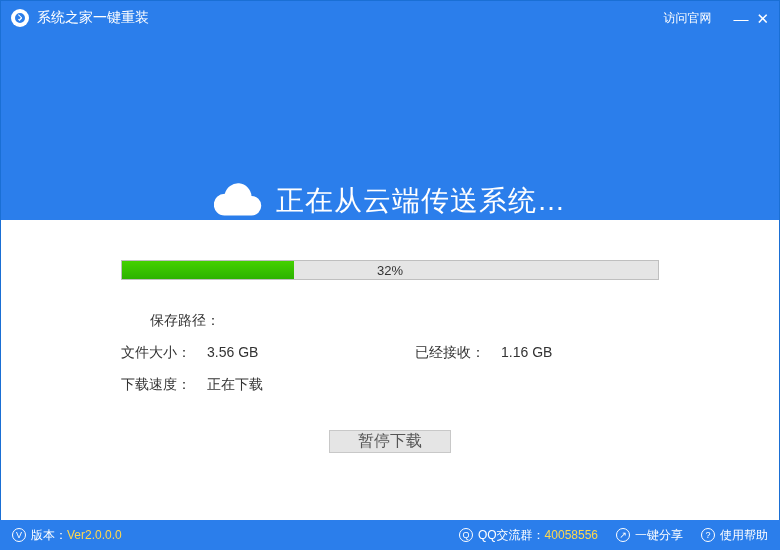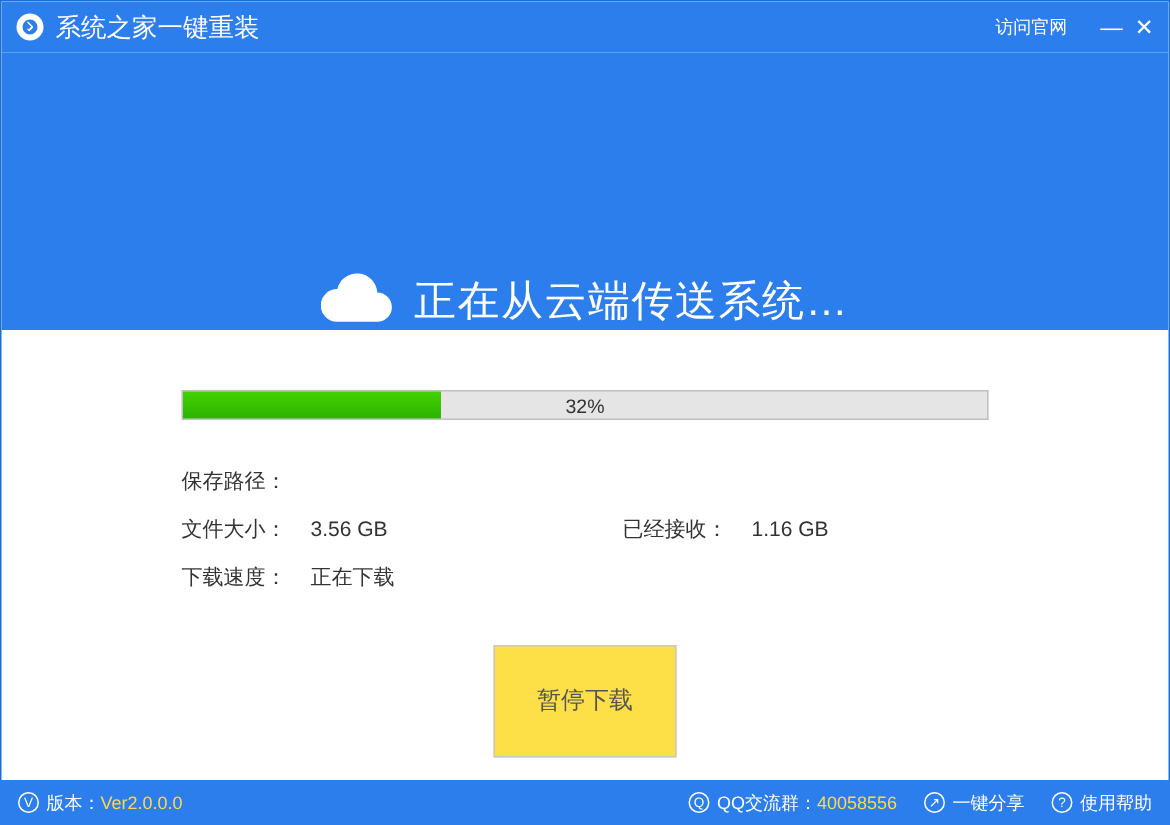--- a/index.html
+++ b/index.html
@@ -23,21 +23,21 @@
   width: 18px;
   height: 18px;
   background: #fff;
   border-radius: 50%;
   display: flex;
   align-items: center;
   justify-content: center;
   margin-right: 8px;
 }
 .titlebar .logo-icon svg { width: 12px; height: 12px; }
-.titlebar .title { font-size: 17px; flex: 1; font-family: Liberation Serif, serif; }
+.titlebar .title { font-size: 14px; flex: 1; font-family: Liberation Serif, serif; }
 .titlebar .link { font-size: 12px; margin-right: 14px; cursor: pointer; margin-left: 40px; }
 .titlebar .winbtn { cursor: pointer; margin-left: 8px; font-size: 15px; line-height: 1; }
 .header {
   height: 185px;
   background: #2b7eeb;
   display: flex;
   align-items: flex-end;
   justify-content: center;
   color: #fff;
 }
@@ -67,38 +67,38 @@
   justify-content: center;
   font-size: 13px;
   color: #333;
 }
 .info-row {
   display: flex;
   font-size: 14px;
   color: #333;
   margin-bottom: 14px;
 }
-.info-row .label { color: #333; }
+.info-row .label { color: #333; margin-left: 29px; }
 .info-row .value-link { color: #2b7eeb; }
 .info-cols {
   display: flex;
   font-size: 14px;
   color: #333;
   margin-bottom: 14px;
 }
 .info-cols .col { flex: 1; display: flex; gap: 16px; }
 .info-cols .col.right { justify-content: flex-start; padding-left: 50px; }
 .btn-row {
   display: flex;
   justify-content: center;
   margin-top: 36px;
 }
 .btn {
-  padding: 26px 28px;
-  background: #fde047;
+  padding: 0 28px;
+  background: #e5e5e5;
   border: 1px solid #c8c8c8;
   font-size: 16px;
   color: #555;
   cursor: pointer;
 }
 .footer {
   position: absolute;
   bottom: 0;
   left: 0;
   right: 0;

